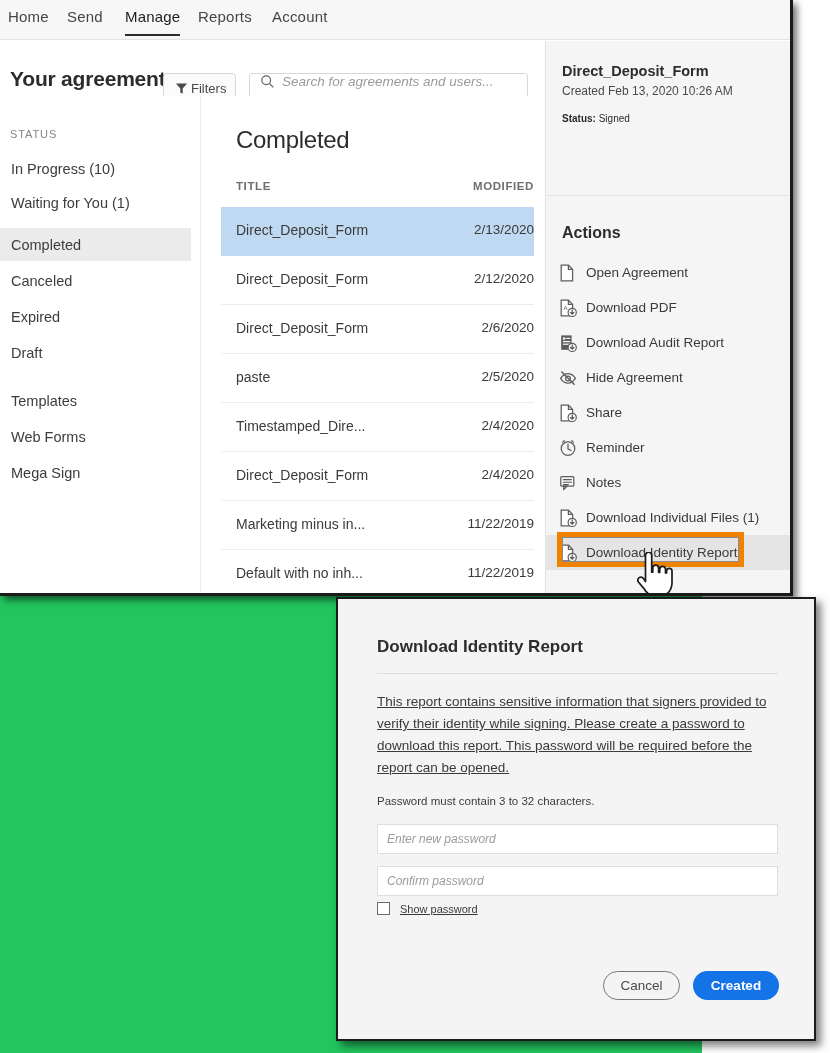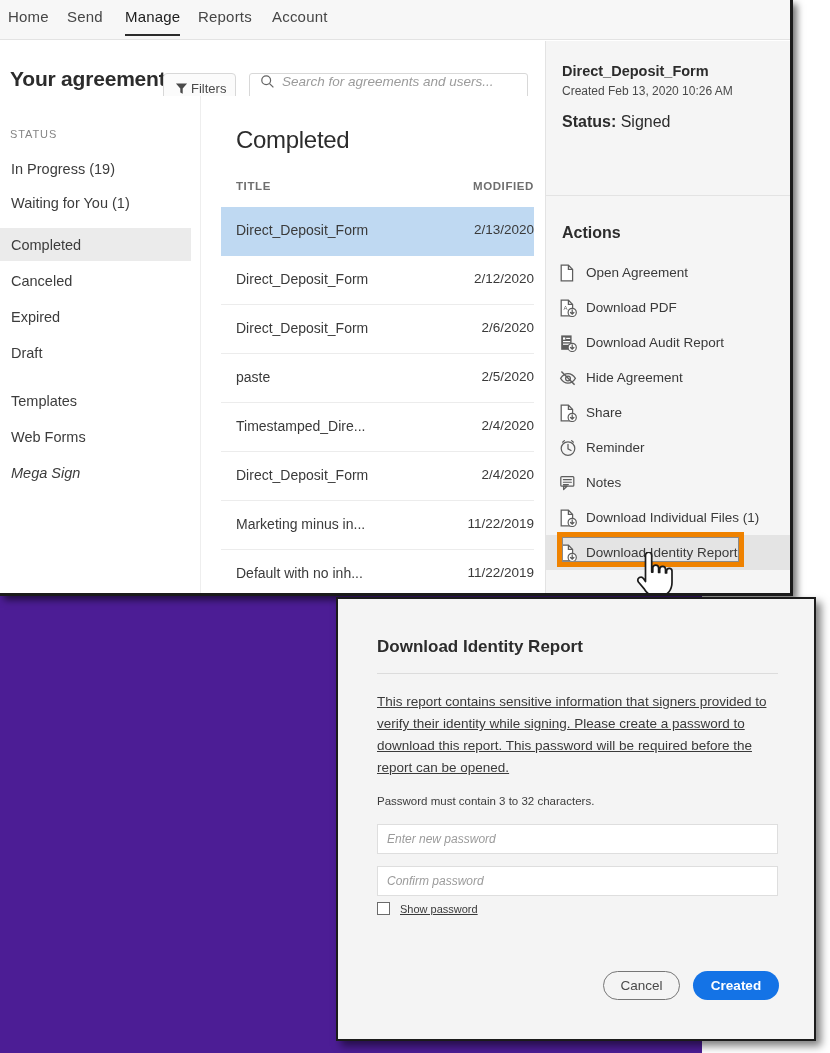--- a/index.html
+++ b/index.html
@@ -8,21 +8,21 @@
     background: #ffffff;
     width: 830px;
     height: 1053px;
     overflow: hidden;
     font-family: "Liberation Sans", sans-serif;
   }
   #root {
     position: relative;
     width: 702px;
     height: 1053px;
-    background: #4c1d95;
+    background: #22c55e;
   }
 
   
   #app-window {
     position: absolute;
     left: 0; top: 0;
     width: 793px;
     height: 596px;
     background: #ffffff;
     overflow: hidden;
@@ -217,21 +217,21 @@
   #d-title {
     position: absolute; left: 16px; top: 22px;
     font-size: 14.5px; font-weight: bold; color: #2c2c2c;
   }
   #d-created {
     position: absolute; left: 16px; top: 43px;
     font-size: 12px; color: #4a4a4a;
   }
   #d-status {
     position: absolute; left: 16px; top: 72px;
-    font-size: 16px; color: #2c2c2c;
+    font-size: 10px; color: #2c2c2c;
   }
   #d-status b { font-weight: bold; }
   #d-message {
     position: absolute; left: 16px; top: 104px;
     width: 216px;
     font-size: 13.5px; color: #2c2c2c; line-height: 21px;
   }
   #d-message b { font-weight: bold; }
 
   #actions-title {
@@ -427,21 +427,21 @@
           </svg>
         </span>
         <span class="sph">Search for agreements and users...</span>
       </div>
     </div>
 
     <div id="sidebar">
       <div class="sb-section">STATUS</div>
       <div id="sidebar-items">
           <div class="sb-item" style="top: 56px;">
-            <span class="lbl">In Progress (19)</span>
+            <span class="lbl">In Progress (10)</span>
           </div>
           <div class="sb-item" style="top: 90px;">
             <span class="lbl">Waiting for You (1)</span>
           </div>
           <div class="sb-item selected" style="top: 132px;">
             <span class="lbl">Completed</span>
           </div>
           <div class="sb-item" style="top: 168px;">
             <span class="lbl">Canceled</span>
           </div>
@@ -450,21 +450,21 @@
           </div>
           <div class="sb-item" style="top: 240px;">
             <span class="lbl">Draft</span>
           </div>
           <div class="sb-item" style="top: 288px;">
             <span class="lbl">Templates</span>
           </div>
           <div class="sb-item" style="top: 324px;">
             <span class="lbl">Web Forms</span>
           </div>
-          <div class="sb-item" style="top: 360px; font-style: italic;">
+          <div class="sb-item" style="top: 360px;">
             <span class="lbl">Mega Sign</span>
           </div>
         </div>
     </div>
 
     <div id="list-col">
       <div id="list-heading">Completed</div>
       <div id="col-head">
         <span class="ch-title">TITLE</span>
         <span class="ch-mod">MODIFIED</span>

